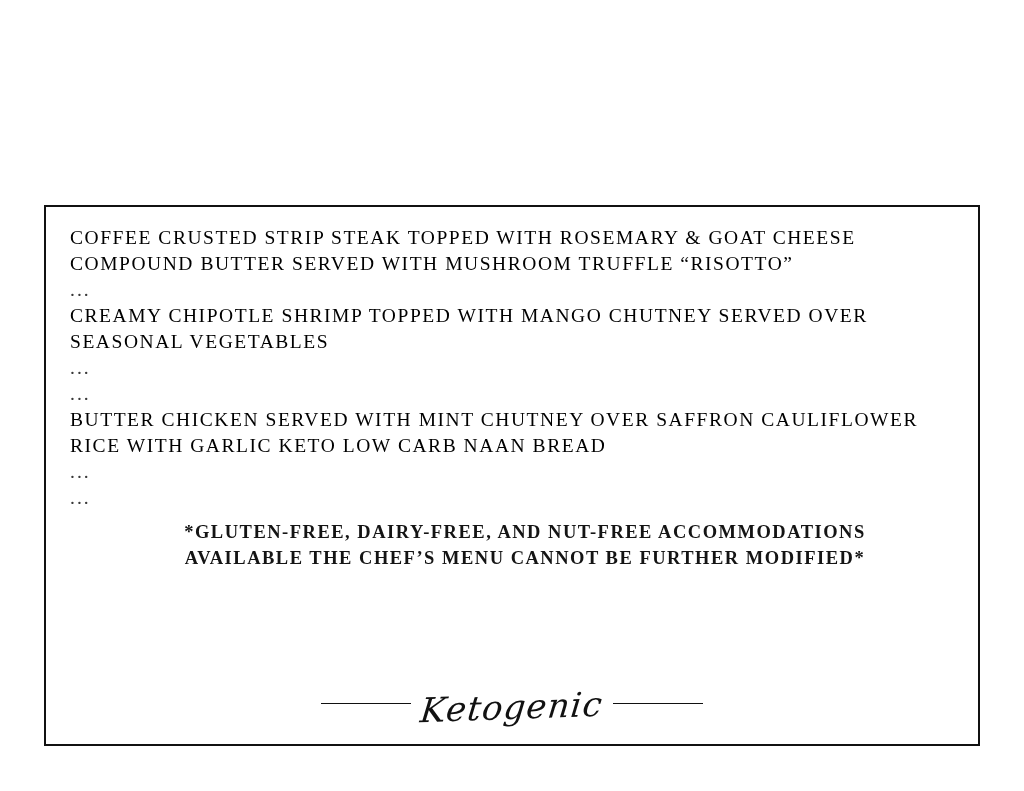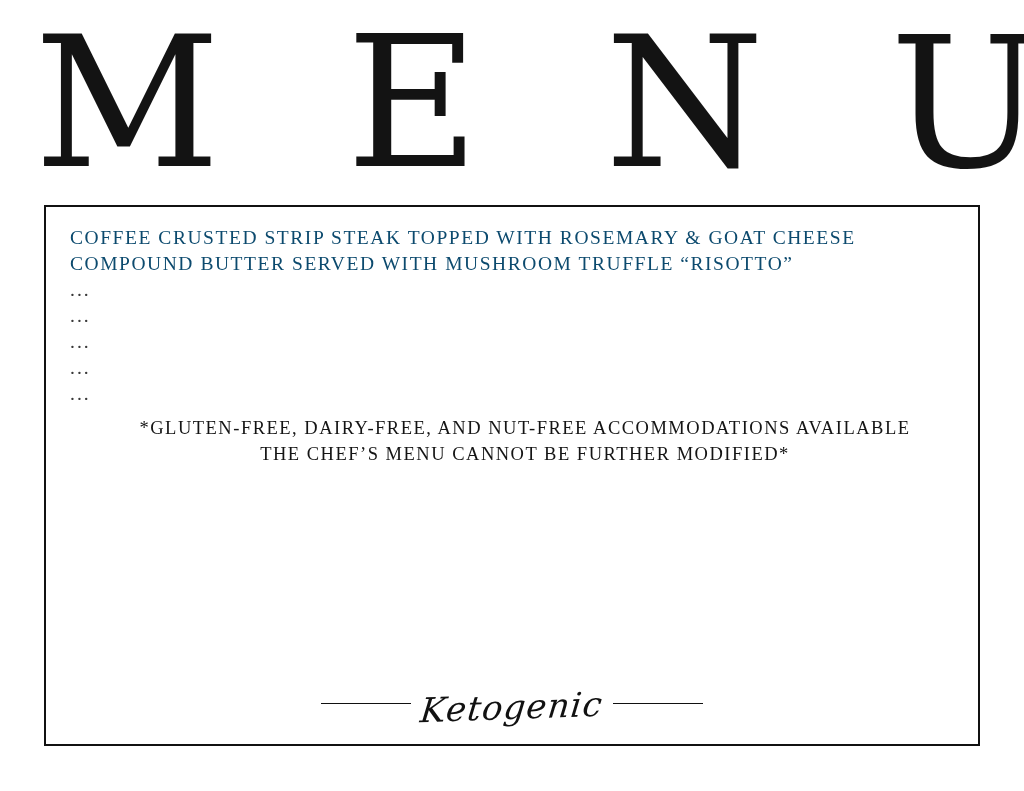--- a/index.html
+++ b/index.html
@@ -51,21 +51,21 @@
     position: absolute;
     left: 24px;
     top: 18px;
     right: 18px;
   }
   .item {
     font-family: "Liberation Serif", serif;
     font-size: 19.5px;
     line-height: 26px;
     letter-spacing: 1.55px;
-    color: #0c4a6e;
+    color: #000000;
     text-transform: uppercase;
     font-weight: 400;
     max-width: 900px;
   }
   .sep {
     font-family: "Liberation Serif", serif;
     font-size: 19.5px;
     line-height: 26px;
     letter-spacing: 2px;
     color: #3a3a3a;
@@ -73,20 +73,21 @@
   .note {
     margin-top: 8px;
     font-family: "Liberation Serif", serif;
     font-size: 18.5px;
     line-height: 26px;
     letter-spacing: 1.5px;
     text-transform: uppercase;
     color: #141414;
     text-align: center;
     padding: 0 40px 0 60px;
+    font-weight: bold;
   }
   
   .footer {
     position: absolute;
     left: 0;
     right: 0;
     bottom: 6px;
     height: 70px;
     display: flex;
     align-items: center;
@@ -107,32 +108,33 @@
     transform: skewX(-8deg) rotate(-2deg);
     position: relative;
     top: 4px;
   }
 </style>
 </head>
 <body>
 
 <div class="page">
 
-  <div class="title">M E N U</div>
 
   <div class="menu-frame">
     <div class="menu-inner">
 
       <div class="item">COFFEE CRUSTED STRIP STEAK TOPPED WITH ROSEMARY &amp; GOAT CHEESE COMPOUND BUTTER SERVED WITH MUSHROOM TRUFFLE “RISOTTO”</div>
       <div class="sep">...</div>
 
+      <div class="item">CREAMY CHIPOTLE SHRIMP TOPPED WITH MANGO CHUTNEY SERVED OVER SEASONAL VEGETABLES</div>
       <div class="sep">...</div>
 
       <div class="sep">...</div>
 
+      <div class="item">BUTTER CHICKEN SERVED WITH MINT CHUTNEY OVER SAFFRON CAULIFLOWER RICE WITH GARLIC KETO LOW CARB NAAN BREAD</div>
       <div class="sep">...</div>
 
       <div class="sep">...</div>
 
       <div class="note">*GLUTEN-FREE, DAIRY-FREE, AND NUT-FREE ACCOMMODATIONS AVAILABLE THE CHEF’S MENU CANNOT BE FURTHER MODIFIED*</div>
     </div>
 
     <div class="footer">
       <div class="rule"></div>
       <div class="script">Ketogenic</div>

